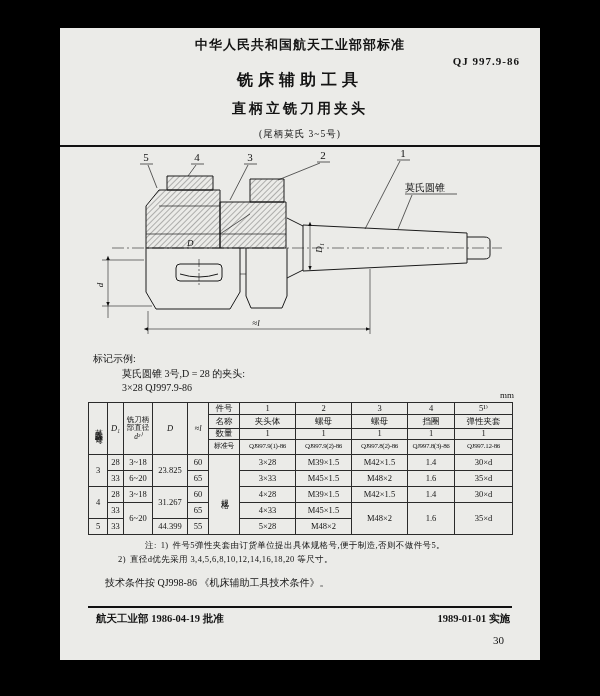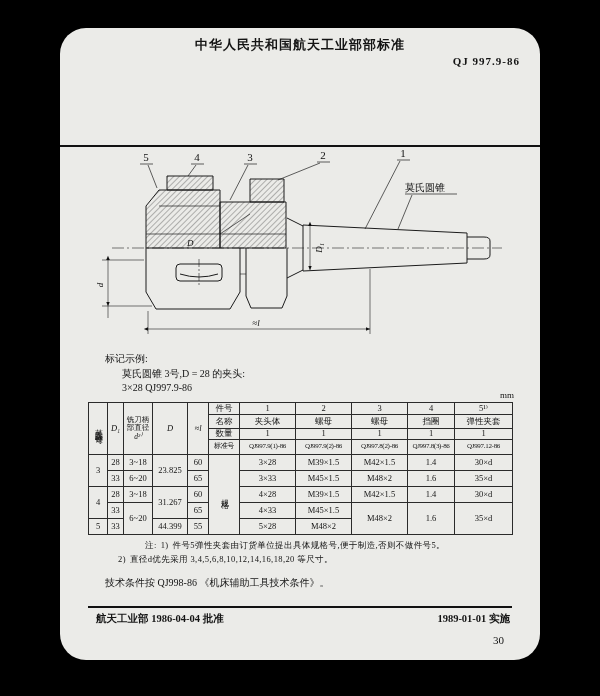--- a/index.html
+++ b/index.html
@@ -3,32 +3,31 @@
 <meta charset="utf-8">
 <style>
   html,body{margin:0;padding:0;}
   body{
     width:600px;height:696px;background:#000;position:relative;overflow:hidden;
     font-family:"Liberation Serif","DejaVu Serif",serif;color:#141414;
   }
   .page{
     position:absolute;left:60px;top:28px;width:480px;height:632px;
     background:#ebebe8;
-    border-radius:26px;
   }
   .abs{position:absolute;}
   .center{left:0;right:0;text-align:center;}
   .org-line{top:8px;font-size:13px;font-weight:bold;letter-spacing:1px;}
   .std-no{top:27px;right:20px;font-size:11px;font-weight:bold;letter-spacing:1px;padding-left:44px;}
   .doc-title{top:42px;font-size:16px;font-weight:bold;letter-spacing:5px;}
   .doc-subtitle{top:72px;font-size:14px;font-weight:bold;letter-spacing:3px;}
   .taper-range{top:100px;font-size:9.5px;letter-spacing:1px;}
   .divider{top:117px;left:0;width:480px;height:2px;background:#111;}
   .drawing{top:120px;left:0;width:480px;height:200px;}
-  .marking-title{top:324px;left:45px;font-size:10px;}
+  .marking-title{top:324px;left:33px;font-size:10px;}
   .marking-desc{top:339px;left:62px;font-size:10px;}
   .marking-code{top:354px;left:62px;font-size:10px;}
   .unit-label{top:362px;right:26px;font-size:9px;}
 
   table.parts{
     position:absolute;top:374px;left:28px;width:424px;
     border-collapse:collapse;table-layout:fixed;
     font-size:8.5px;line-height:1.1;
   }
   table.parts td{
@@ -61,20 +60,23 @@
   svg .dimlbl{font-size:9px;font-style:italic;}
   svg .cjk{font-size:10px;}
 </style>
 </head>
 <body>
 
 <div class="page">
 
   <div class="abs center org-line">中华人民共和国航天工业部部标准</div>
   <div class="abs std-no">QJ 997.9-86</div>
+  <div class="abs center doc-title">铣床辅助工具</div>
+  <div class="abs center doc-subtitle">直柄立铣刀用夹头</div>
+  <div class="abs center taper-range">(尾柄莫氏  3~5号)</div>
   <div class="abs divider"></div>
 
   <svg class="abs drawing" viewBox="0 0 480 200">
     <defs>
       <pattern id="hatch" width="4" height="4" patternUnits="userSpaceOnUse" patternTransform="rotate(45)">
         <line x1="0" y1="0" x2="0" y2="4" stroke="#3a3a3a" stroke-width="0.7"></line>
       </pattern>
       <marker id="arr" markerWidth="8" markerHeight="8" refX="7" refY="3" orient="auto">
         <path d="M0,0 L7,3 L0,6 Z" fill="#111"></path>
       </marker>
@@ -284,17 +286,17 @@
 
   <div class="abs notes-line1">
     <span>注:</span><span>1)</span><span>件号5弹性夹套由订货单位提出具体规格号,便于制造,否则不做件号5。</span>
   </div>
   <div class="abs notes-line2">
     <span>2)</span><span>直径d优先采用 3,4,5,6,8,10,12,14,16,18,20 等尺寸。</span>
   </div>
   <div class="abs tech-note">技术条件按 QJ998-86 《机床辅助工具技术条件》。</div>
 
   <div class="abs footer-line"></div>
-  <div class="abs footer-approval">航天工业部 1986-04-04 批准</div>
+  <div class="abs footer-approval">航天工业部 1986-04-19 批准</div>
   <div class="abs footer-impl">1989-01-01 实施</div>
   <div class="abs page-no">30</div>
 
 </div>
 
 </body></html>

